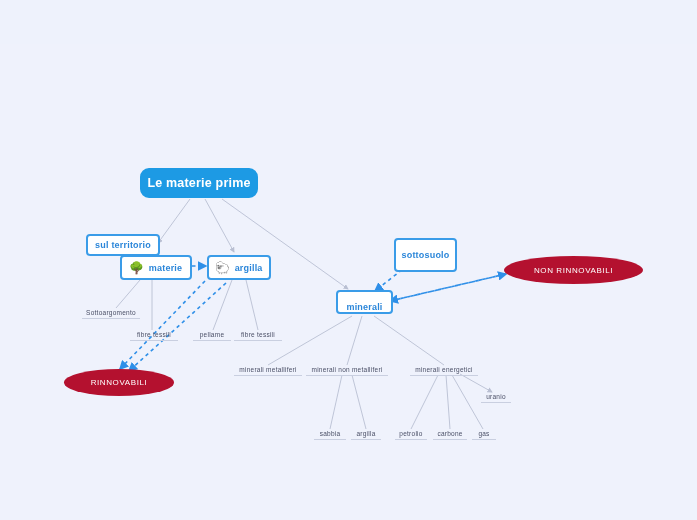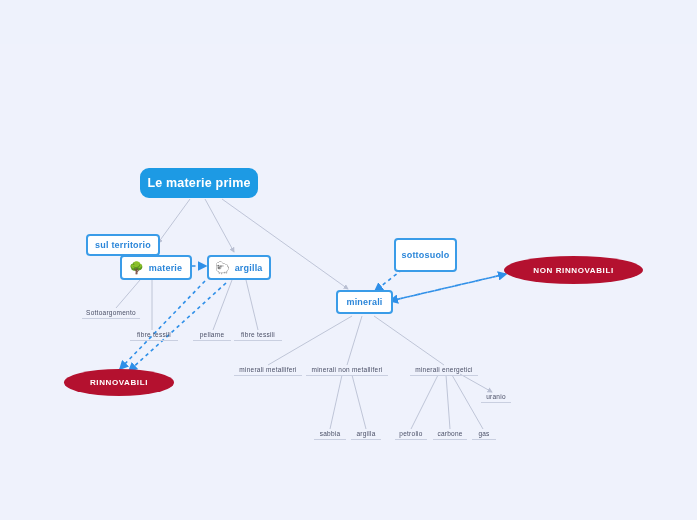--- a/index.html
+++ b/index.html
@@ -64,21 +64,21 @@
     font-size: 12px;
     line-height: 1;
   }
 
   
   .node-ellipse {
     position: absolute;
     background: #b4112f;
     border-radius: 50%;
     color: #ffffff;
-    font-weight: bold;
+    font-weight: normal;
     font-size: 8px;
     letter-spacing: 0.6px;
     display: flex;
     align-items: center;
     justify-content: center;
     box-sizing: border-box;
     white-space: nowrap;
   }
 
   
@@ -162,21 +162,21 @@
 
   <div class="node-box" style="left:207px; top:211px; width:64px; height:25px;">
     <span class="emoji">🐑</span>
     <span>argilla</span>
   </div>
 
   <div class="node-box" style="left:394px; top:194px; width:63px; height:34px;">
     <span>sottosuolo</span>
   </div>
 
-  <div class="node-box" style="left:336px; top:246px; width:57px; height:24px;">
+  <div class="node-box" style="left:336px; top:246px; width:57px; height:24px;align-items:flex-end;">
     <span>minerali</span>
   </div>
 
   <div class="node-ellipse" style="left:64px; top:325px; width:110px; height:27px;">
     <span>RINNOVABILI</span>
   </div>
 
   <div class="node-ellipse" style="left:504px; top:212px; width:139px; height:28px;">
     <span>NON RINNOVABILI</span>
   </div>

